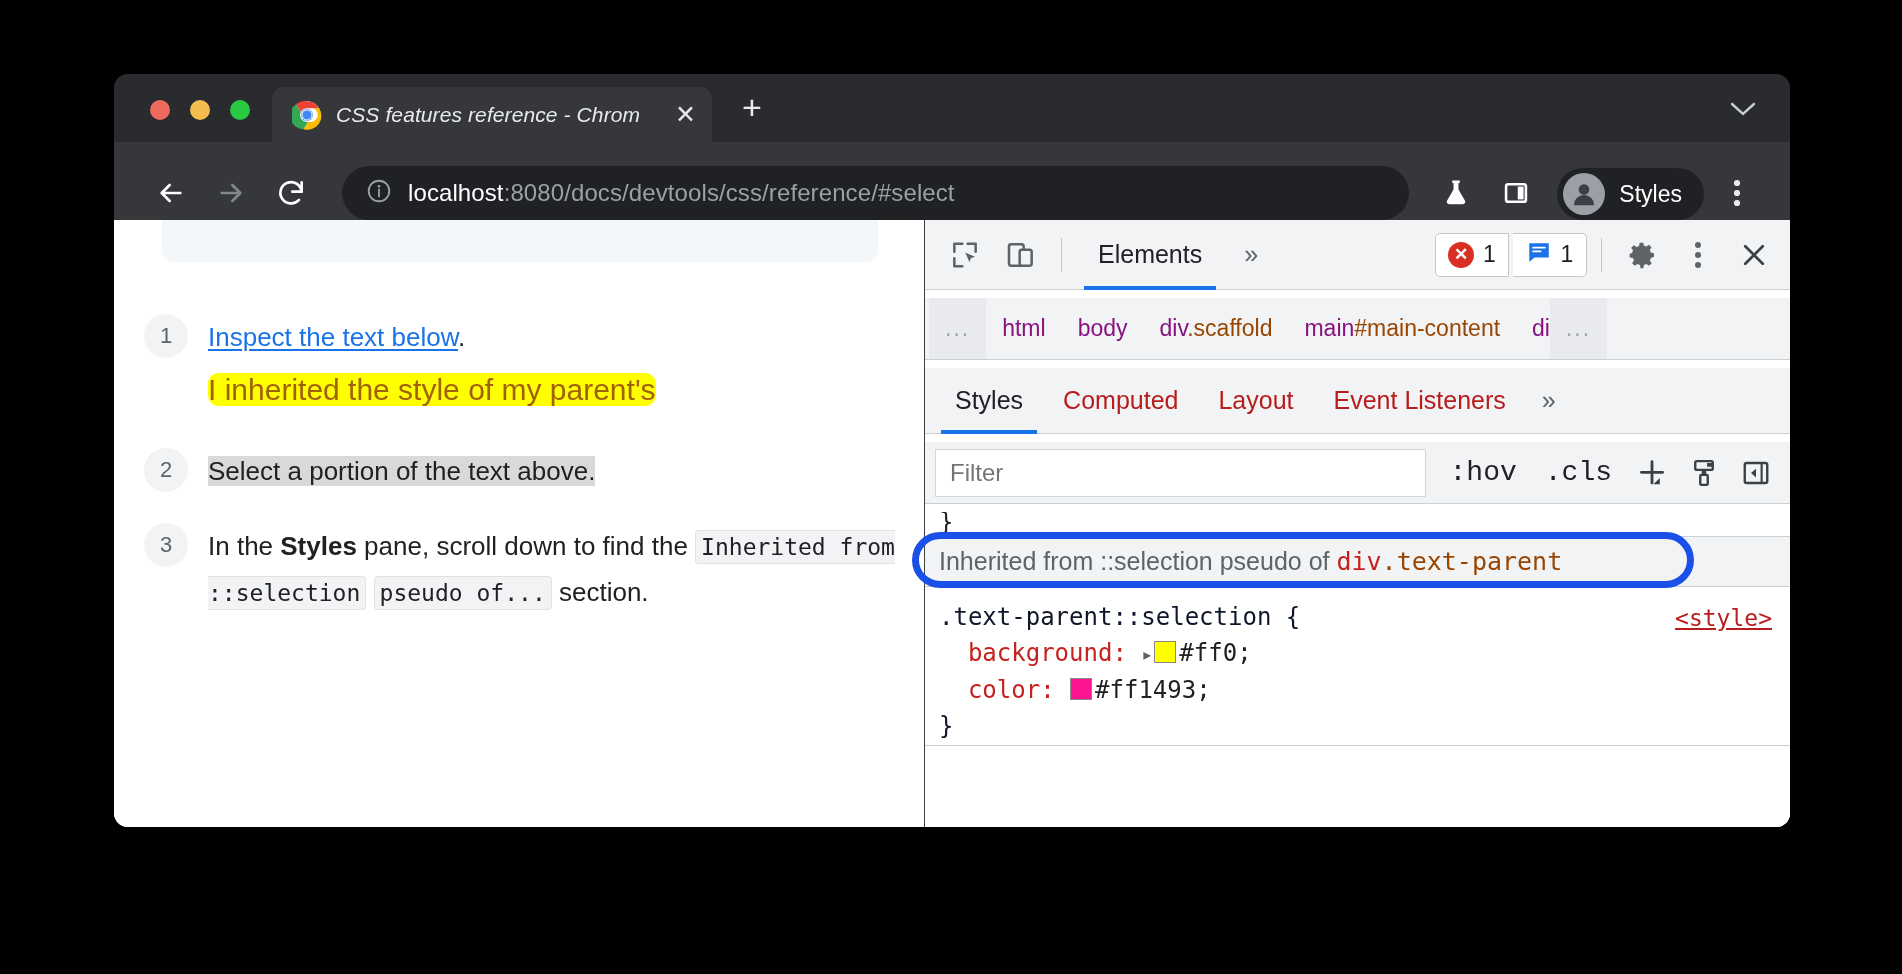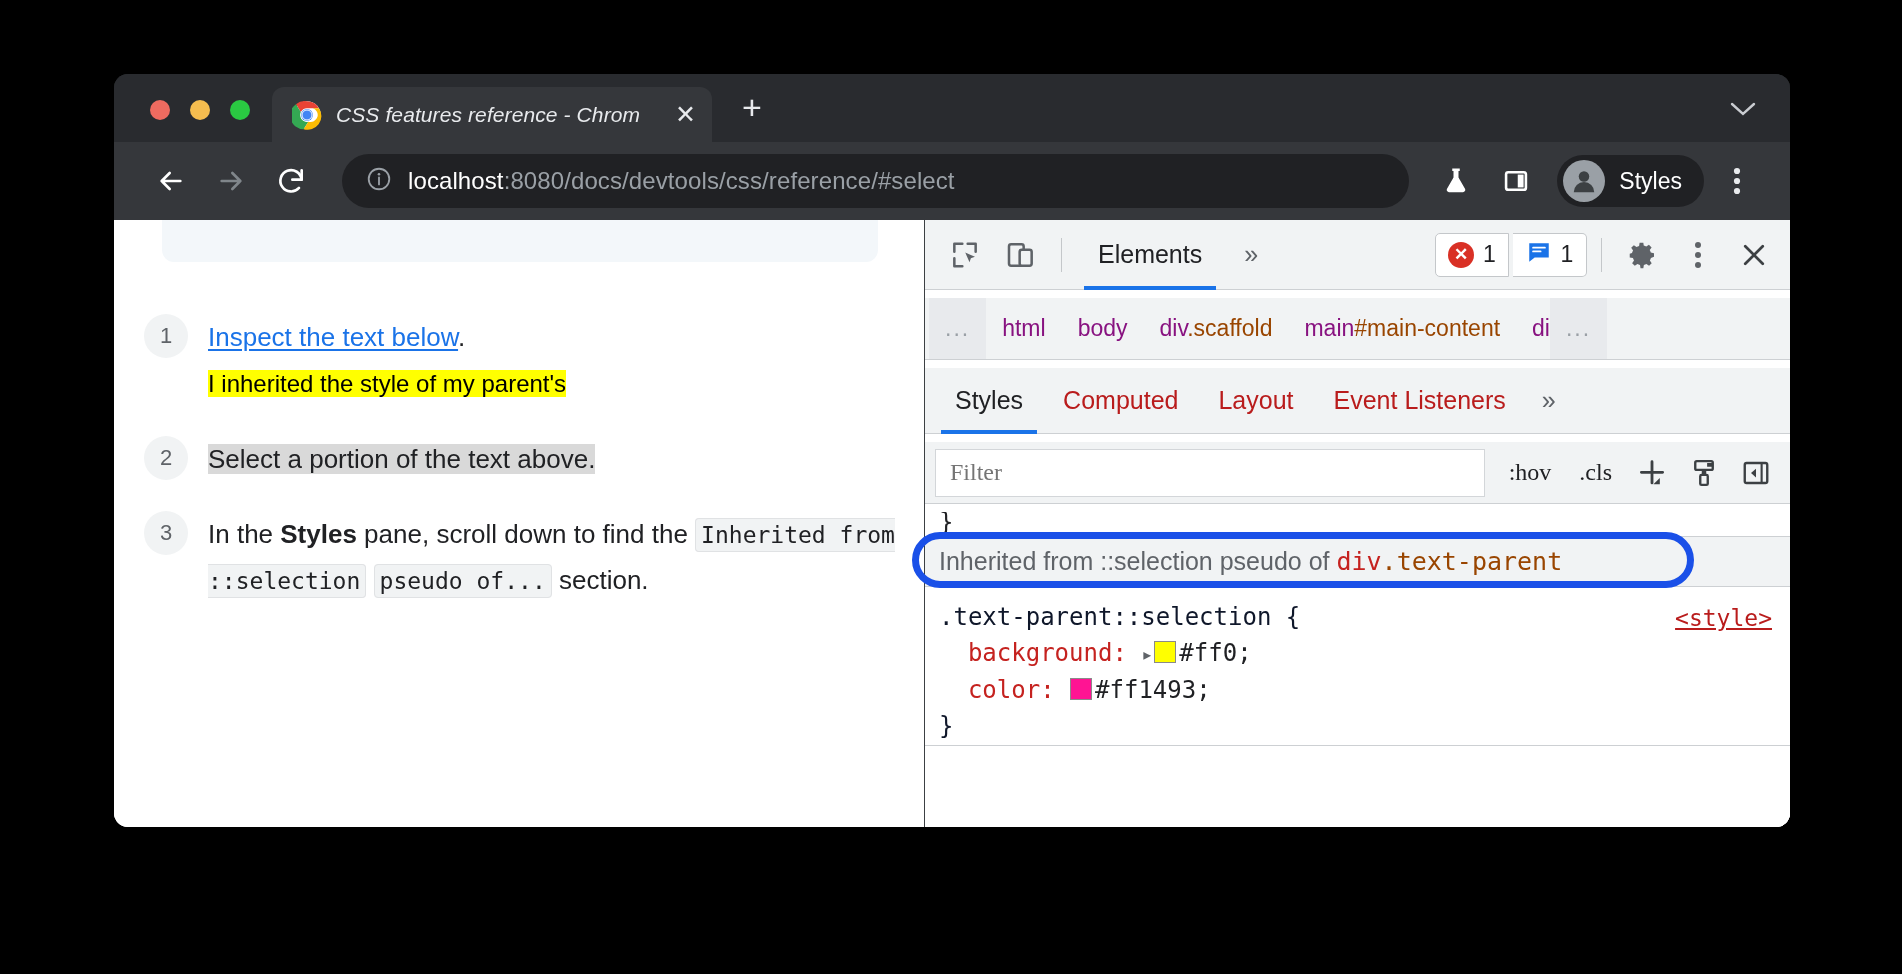--- a/index.html
+++ b/index.html
@@ -70,21 +70,21 @@
   .tabstrip-right {
     margin-left: auto;
     padding: 0 34px 20px 0;
     color: #c9ccd1; font-size: 20px;
   }
 
   
   .toolbar {
     height: 78px;
     background: #35373b;
-    display: flex; align-items: center;
+    display: flex; align-items: flex-end;
     padding: 0 26px 0 30px;
     gap: 6px;
   }
   .navbtn {
     width: 54px; height: 54px;
     display: flex; align-items: center; justify-content: center;
     border-radius: 50%; cursor: pointer;
   }
   .navbtn svg { display: block; }
   .omnibox {
@@ -160,26 +160,27 @@
     margin-top: 2px;
   }
   .step-body { font-size: 26px; color: #202124; line-height: 1.78; padding-top: 2px; }
   .step-body a {
     color: #1a73e8; text-decoration: underline;
     text-underline-offset: 3px;
   }
   .step-body b { font-weight: bold; }
   .selhighlight { background: #d9d9d9; }
   .hl-sample {
-    color: #000000;
+    color: #a16207;
     background: #ffff00;
-    font-size: 24px;
+    font-size: 30px;
     line-height: 2.0;
     display: inline;
     box-decoration-break: clone;
+    border-radius: 11px;
     -webkit-box-decoration-break: clone;
   }
   code.inline {
     font-family: "DejaVu Sans Mono", monospace;
     font-size: 23px;
     background: #f1f3f4;
     border: 1px solid #e0e2e4;
     border-radius: 4px;
     padding: 3px 5px;
     color: #202124;
@@ -281,27 +282,27 @@
     display: flex; align-items: center;
     gap: 0;
     padding: 0 8px 0 10px;
   }
   .filter-input {
     flex: 1; height: 48px;
     background: #fff;
     border: 1px solid #d3d6d9;
     font-size: 24px; color: #5f6368;
     padding: 0 14px;
-    font-family: Liberation Serif, serif;
+    font-family: Liberation Sans, sans-serif;
     outline: none;
     margin-right: 10px;
   }
   .mono-btn {
-    font-family: Liberation Serif, serif;
-    font-size: 24px; color: #202124;
+    font-family: Liberation Mono, monospace;
+    font-size: 28px; color: #202124;
     padding: 0 14px; cursor: pointer;
   }
 
   .styles-body {
     flex: 1;
     background: #ffffff;
     position: relative;
     font-family: "DejaVu Sans Mono", monospace;
     font-size: 24px;
     overflow: hidden;

